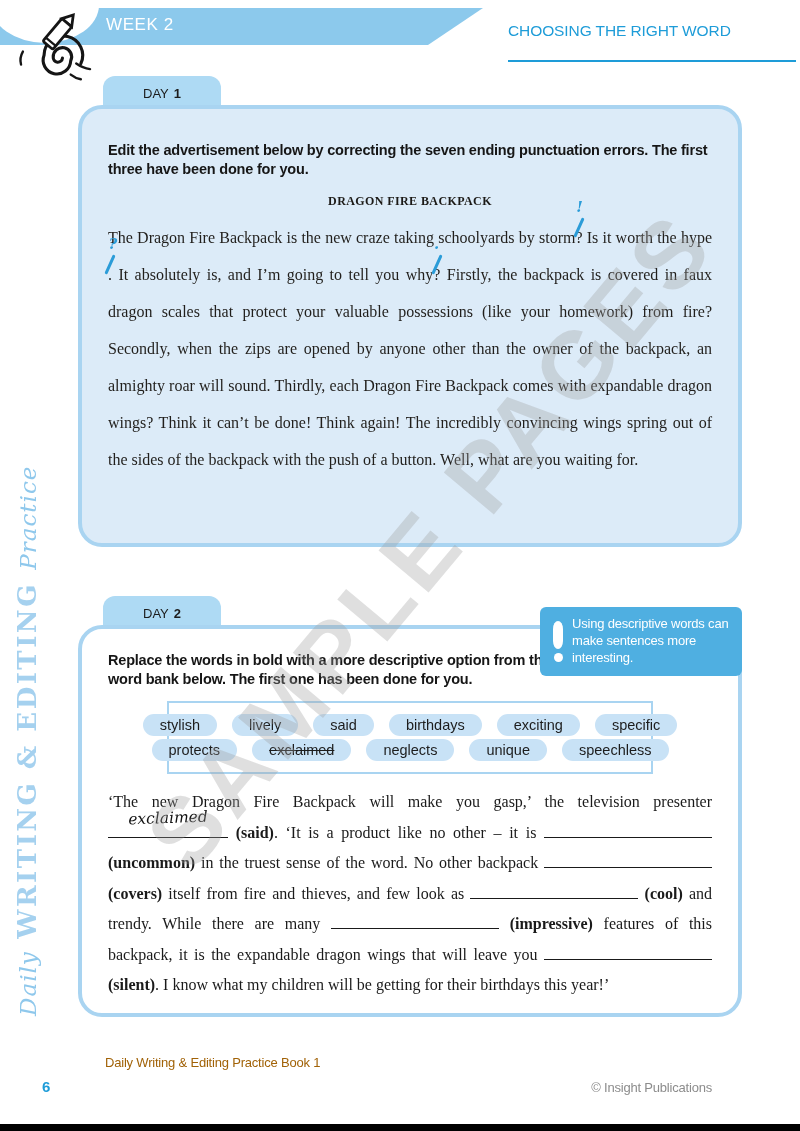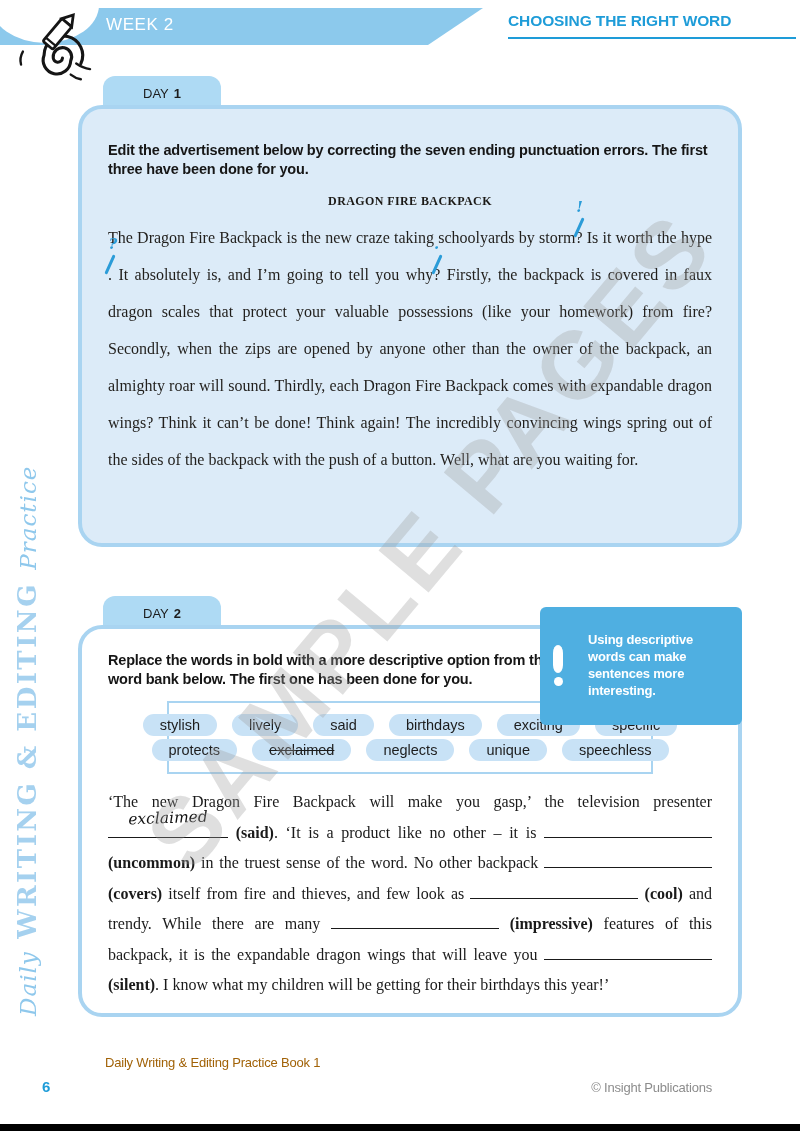--- a/index.html
+++ b/index.html
@@ -14,23 +14,23 @@
     --watermark-gray:#9e9e9e;
   }
   *{box-sizing:border-box;}
   body{margin:0;background:#ffffff;font-family:"Liberation Sans",sans-serif;}
   .page{position:relative;width:800px;height:1131px;background:#fff;overflow:hidden;}
 
   
   .week-banner{position:absolute;left:0;top:0;}
   .logo{position:absolute;left:10px;top:6px;}
   .week-label{position:absolute;left:106px;top:15px;color:#fff;font-size:17px;font-weight:normal;letter-spacing:.6px;}
-  .lesson-title{position:absolute;left:508px;top:12px;width:288px;color:var(--accent-blue);
-    font-size:15.5px;font-weight:bold;letter-spacing:-.1px;border-bottom:2.5px solid var(--accent-blue);
-    padding-bottom:7px;}
+  .lesson-title{position:absolute;left:508px;top:22px;width:288px;color:var(--accent-blue);
+    font-size:15.5px;font-weight:normal;letter-spacing:-.1px;border-bottom:2.5px solid var(--accent-blue);
+    padding-bottom:20px;}
 
   
   .tab{position:absolute;left:103px;width:118px;height:34px;background:var(--tab-blue);
     border-radius:12px 12px 0 0;display:flex;align-items:center;justify-content:center;gap:5px;
     font-size:13px;color:#1c1c1c;}
   .tab b{font-weight:800;}
   .tab-day1{top:76px;}
   .tab-day2{top:596px;}
 
   
@@ -62,21 +62,21 @@
   .blank .fill{position:absolute;left:0;right:0;bottom:3px;text-align:center;
     font-family:"DejaVu Serif",serif;font-style:italic;font-size:15.5px;color:#121212;
     transform:rotate(-2deg);white-space:nowrap;}
 
   
   .tip-callout{position:absolute;left:540px;top:607px;width:202px;background:var(--callout-blue);
     border-radius:6px;display:flex;align-items:center;gap:9px;padding:9px 8px 9px 13px;z-index:6;}
   .excl{display:flex;flex-direction:column;align-items:center;}
   .excl-bar{width:10px;height:28px;background:#fff;border-radius:5px/8px;}
   .excl-dot{width:9px;height:9px;background:#fff;border-radius:50%;margin-top:4px;}
-  .tip-text{margin:16px;color:#fff;font-size:13px;font-weight:bold;line-height:1.3;letter-spacing:-.2px;}
+  .tip-text{margin:0;color:#fff;font-size:13px;font-weight:normal;line-height:1.3;letter-spacing:-.2px;}
 
   
   .word-bank{margin:12px auto 0;width:486px;background:#fff;border:2px solid var(--panel-border);
     padding:8px 6px;}
   .word-row{display:flex;justify-content:center;gap:15px;margin:3px 0;}
   .pill{background:var(--pill-blue);border-radius:15px;padding:3px 17px;font-size:14.5px;color:#1d1d1d;}
   .pill.struck{text-decoration:line-through;}
 
   
   .sidebar-strip{position:absolute;left:12px;top:1016px;transform:rotate(-90deg);transform-origin:0 0;

